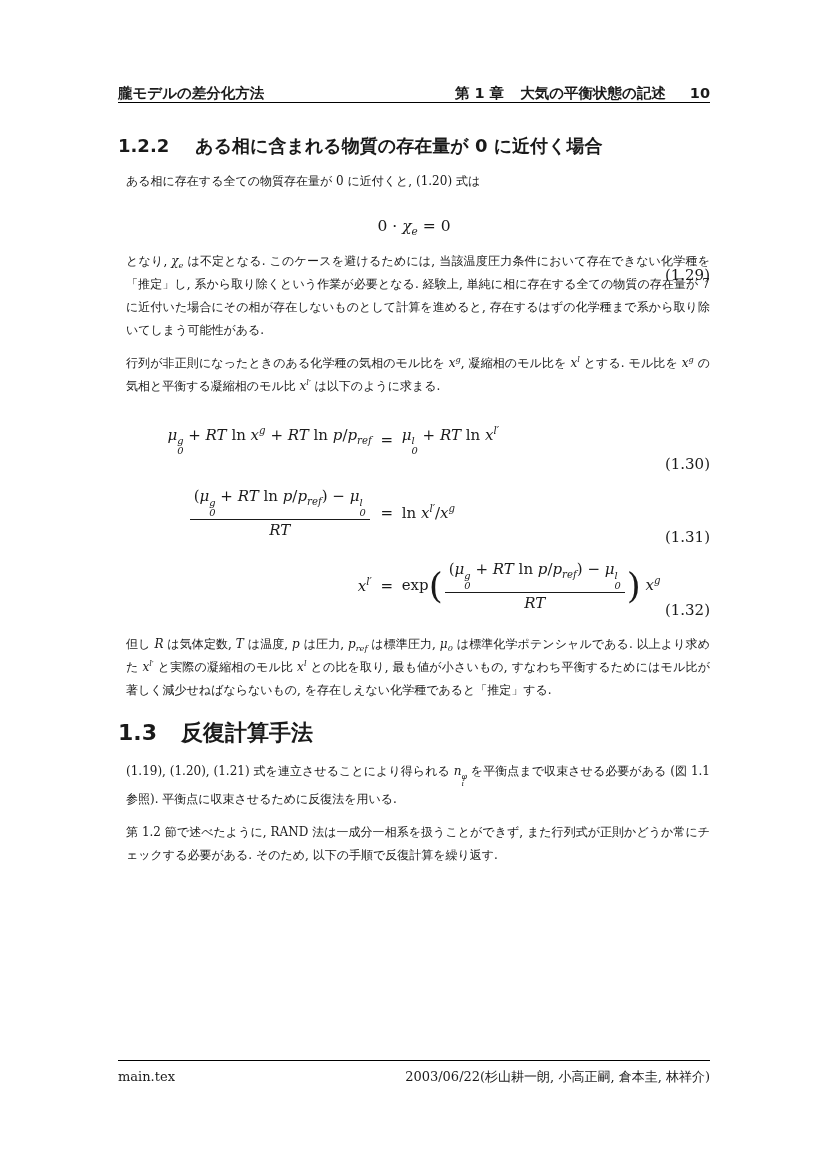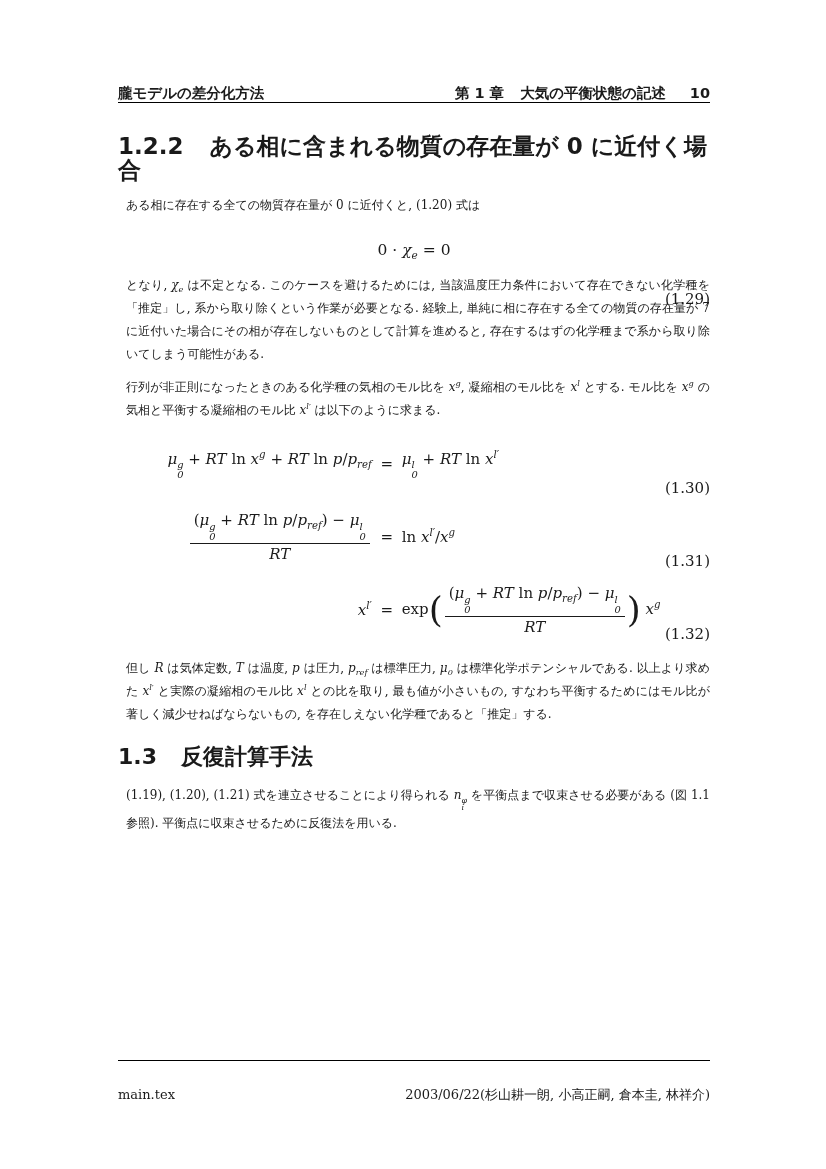--- a/index.html
+++ b/index.html
@@ -30,21 +30,21 @@
     line-height: 18px;
   }
   .header-right { display: flex; align-items: baseline; }
   .header-right .chap-label { margin-right: 16px; }
   .header-right .chap-title { margin-right: 24px; }
   
   .sec-sub {
     margin: 31px 0 0 0;
     font-family: "DejaVu Sans", "Liberation Sans", sans-serif;
     font-weight: bold;
-    font-size: 23px;
+    font-size: 18px;
     line-height: 24px;
   }
   .sec-sub .sec-num { margin-right: 26px; }
   .sec-main {
     margin: 16px 0 0 0;
     font-family: "DejaVu Sans", "Liberation Sans", sans-serif;
     font-weight: bold;
     font-size: 22px;
     line-height: 30px;
   }
@@ -115,21 +115,21 @@
   .eqnarray .eq-rel { text-align: center; }
   .eqnarray .eq-rhs { justify-self: start; text-align: left; white-space: nowrap; }
   .eqnarray .eq-num-cell { justify-self: end; }
   
   .footer {
     position: absolute;
     left: 118px;
     top: 1060px;
     width: 592px;
     border-top: 1.5px solid #000;
-    padding-top: 25px;
+    padding-top: 7px;
     display: flex;
     justify-content: space-between;
     align-items: baseline;
     font-size: 13px;
     line-height: 17px;
     gap: 43px;
   }
 </style>
 </head>
 <body>
@@ -214,20 +214,21 @@
 
     <h2 class="sec-main">
       <span class="sec-num">1.3</span><span>反復計算手法</span>
     </h2>
 
     <p class="para"><span class="mr">(1.19), (1.20), (1.21) 式を連立させることにより得られる </span><span class="mi">n</span><span class="ss">
           <span>φ</span>
           <span>i</span>
         </span><span class="mr"> を平衡点まで収束させる必要がある (図 1.1 参照). 平衡点に収束させるために反復法を用いる.</span></p>
 
+    <p class="para"><span class="mr">第 1.2 節で述べたように, RAND 法は一成分一相系を扱うことができず, また行列式が正則かどうか常にチェックする必要がある. そのため, 以下の手順で反復計算を繰り返す.</span></p>
 
   </div>
 
   <div class="footer">
     <span>main.tex</span>
     <span>2003/06/22(杉山耕一朗, 小高正嗣, 倉本圭, 林祥介)</span>
   </div>
 </div>
 
 </body></html>

